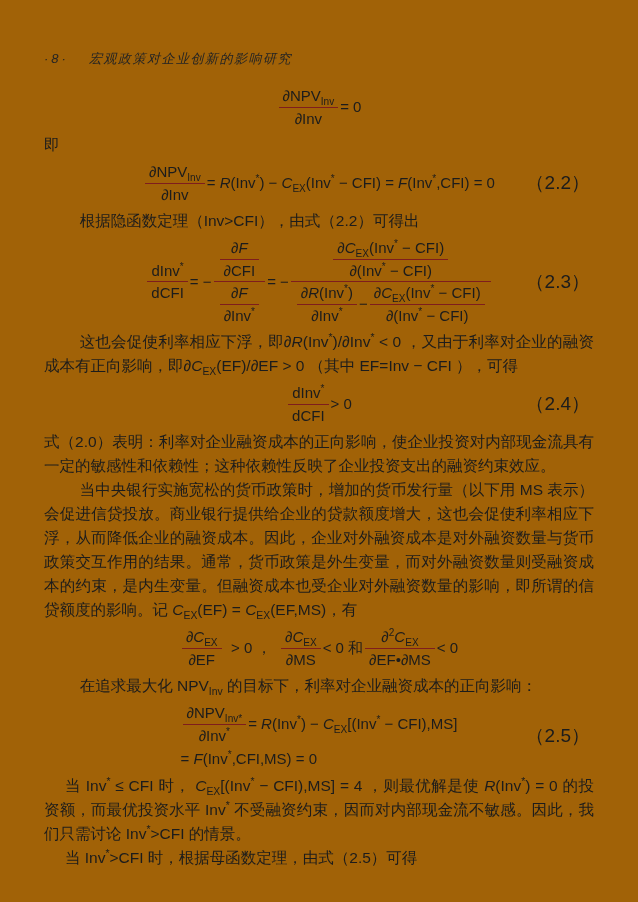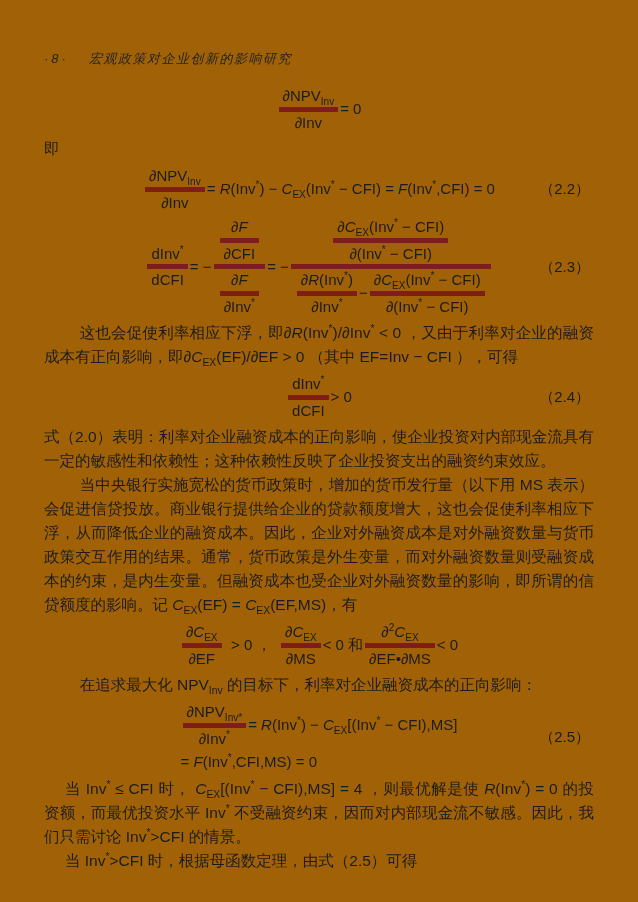--- a/index.html
+++ b/index.html
@@ -11,24 +11,24 @@
   .content{padding:50px 44px 0 44px;}
   .running-head{
     font-size:13px;font-style:italic;letter-spacing:1.5px;
     margin-bottom:18px;color:#242424;
   }
   .running-head .pgnum{margin-right:20px;letter-spacing:3px;}
   .para{font-size:15.5px;line-height:24px;text-align:justify;margin:0;}
   .indent{text-indent:2.3em;}
   .indent-sm{text-indent:1.35em;}
   .eq-row{position:relative;text-align:center;font-size:15px;margin:5px 0;line-height:1.3;}
-  .eq-tag{position:absolute;right:4px;top:50%;transform:translateY(-50%);font-size:15px;}
+  .eq-tag{position:absolute;right:4px;top:50%;transform:translateY(-50%);font-size:19px;}
   .fr{display:inline-block;vertical-align:middle;text-align:center;line-height:1.3;margin:0 2px;}
   .fr>.nu{display:block;padding:0 4px 1px;}
-  .fr>.de{display:block;border-top:5px solid #7f1d1d;padding:1px 4px 0;}
+  .fr>.de{display:block;border-top:1px solid #7f1d1d;padding:1px 4px 0;}
   .rn{display:inline-block;vertical-align:middle;line-height:1.3;}
   sub,sup{font-size:67%;line-height:0;}
   .it{font-style:italic;}
   .eq25{display:inline-block;text-align:left;}
   .eq25 .eq-line{display:block;}
   .eq25 .l2{margin-top:3px;}
 </style>
 </head>
 <body>
 
@@ -49,20 +49,21 @@
     <p class="para">即</p>
 
     <div class="eq-row">
       <span class="fr">
         <span class="nu"><span>∂NPV</span><sub>Inv</sub></span>
         <span class="de"><span>∂Inv</span></span>
       </span><span class="rn"><span> = </span><span class="it">R</span><span>(Inv</span><sup>*</sup><span>) − </span><span class="it">C</span><sub>EX</sub><span>(Inv</span><sup>*</sup><span> − CFI) = </span><span class="it">F</span><span>(Inv</span><sup>*</sup><span>,CFI) = 0</span></span>
       <span class="eq-tag">（2.2）</span>
     </div>
 
+    <p class="para indent">根据隐函数定理（Inv&gt;CFI），由式（2.2）可得出</p>
 
     <div class="eq-row">
       <span class="fr">
         <span class="nu"><span>dInv</span><sup>*</sup></span>
         <span class="de"><span>dCFI</span></span>
       </span><span class="rn"><span>= −</span></span><span class="fr">
         <span class="nu">
           <span class="fr">
             <span class="nu"><span>∂</span><span class="it">F</span></span>
             <span class="de"><span>∂CFI</span></span>

